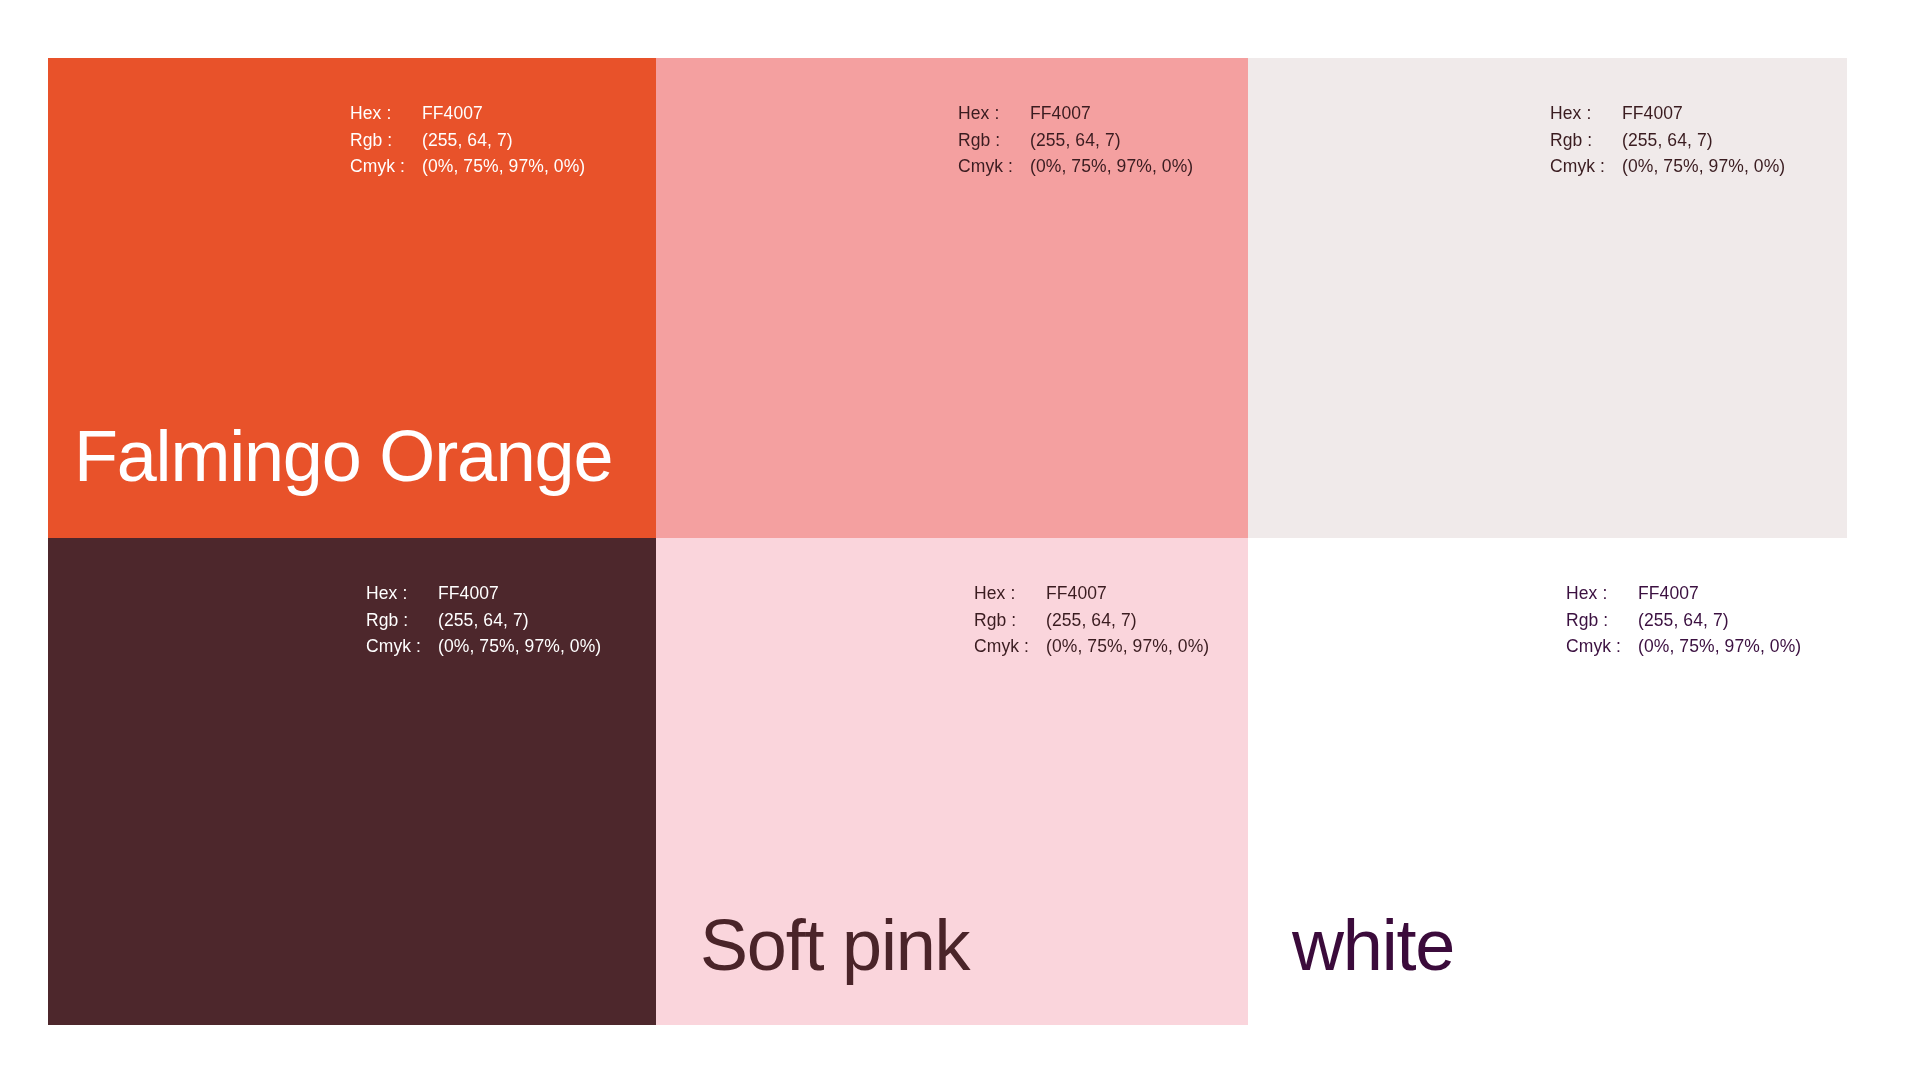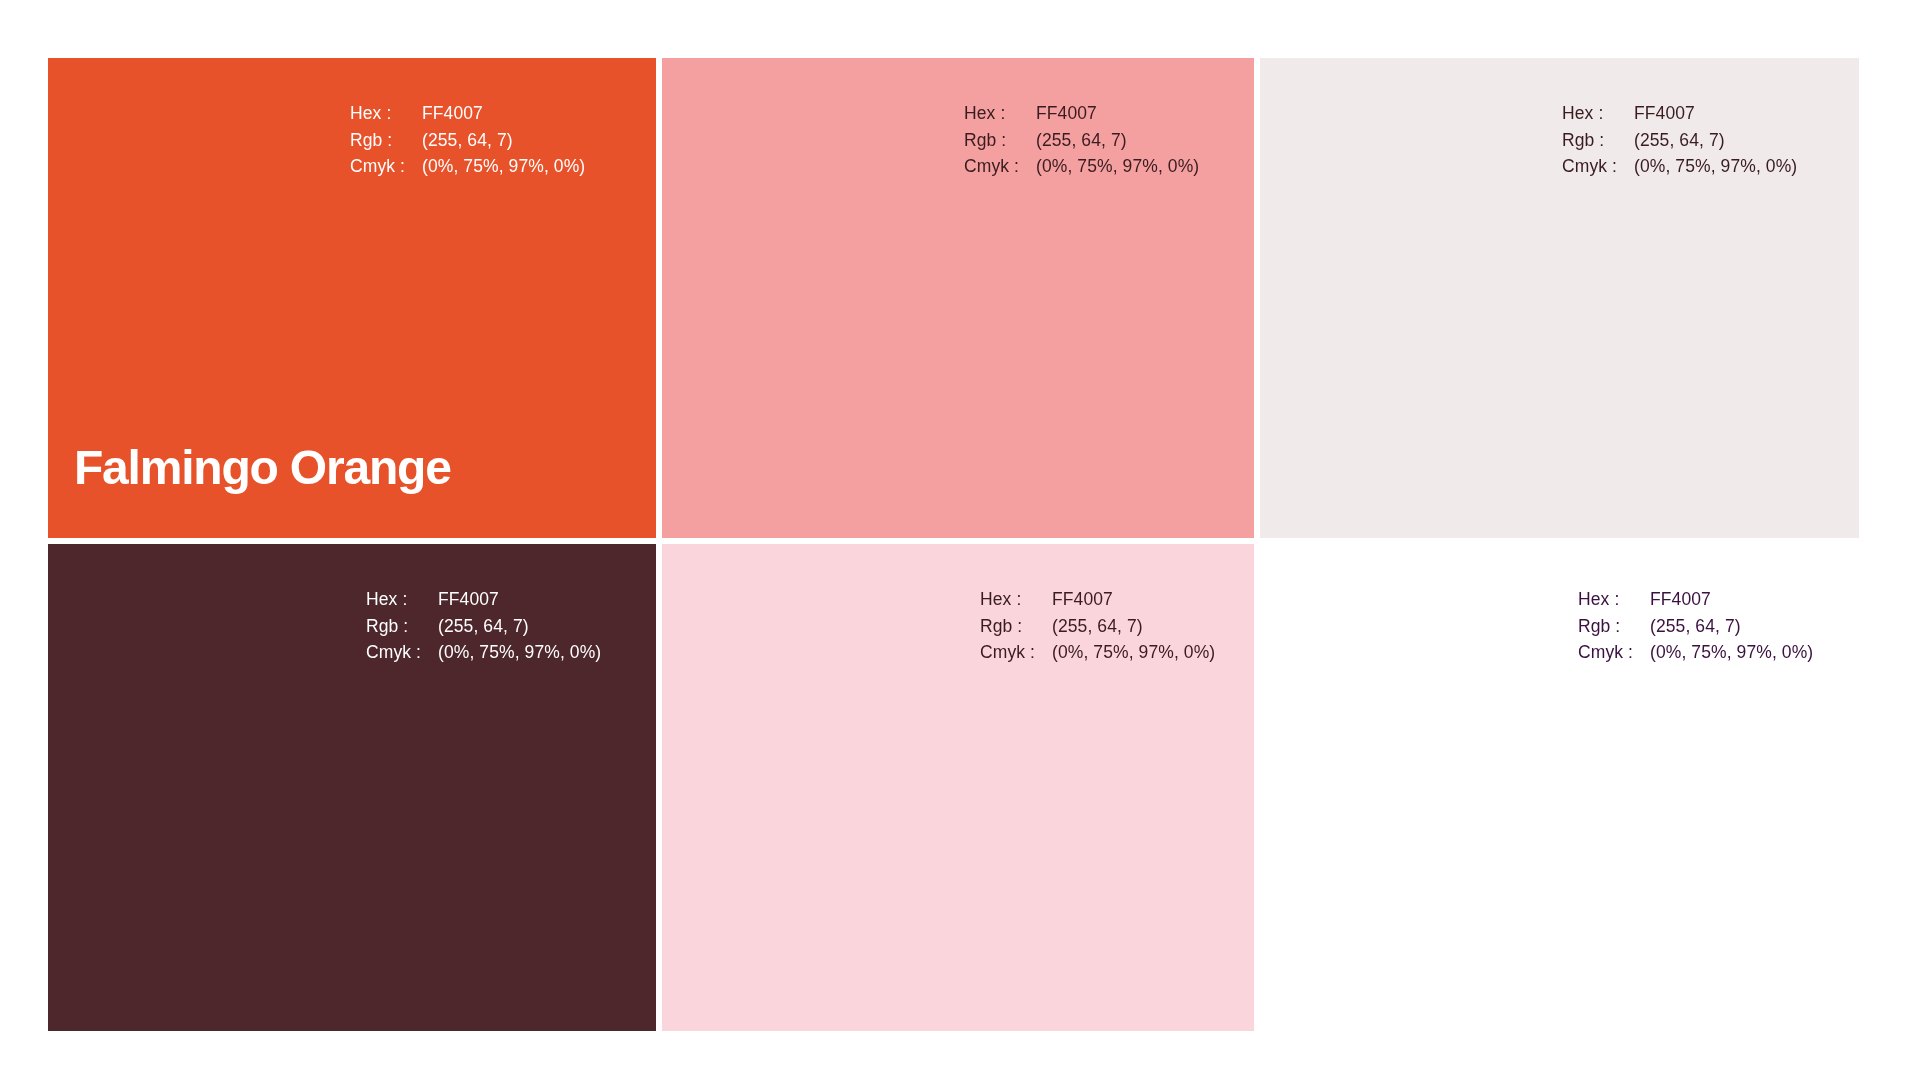--- a/index.html
+++ b/index.html
@@ -15,21 +15,20 @@
 
   #palette-grid {
     position: absolute;
     left: 48px;
     top: 58px;
     width: 1799px;
     height: 796px;
     display: grid;
     grid-template-columns: 608px 592px 599px;
     grid-template-rows: 480px 487px;
-    gap: 6px;
   }
 
   .swatch {
     position: relative;
     overflow: hidden;
   }
 
   .spec {
     position: absolute;
     top: 42px;
@@ -53,24 +52,24 @@
   }
 
   .spec-val {
     white-space: pre;
   }
 
   .swatch-name {
     position: absolute;
     left: 26px;
     bottom: 46px;
-    font-size: 48px;
+    font-size: 72px;
     line-height: 1.0;
     letter-spacing: -1.2px;
-    font-weight: 700;
+    font-weight: 400;
     white-space: nowrap;
     text-align: center;
   }
 
   .swatch.r2 .swatch-name {
     left: 44px;
     bottom: 44px;
   }
 
   
@@ -157,32 +156,34 @@
       </div>
       <div class="spec-row">
         <span class="spec-key">Rgb :</span>
         <span class="spec-val">(255, 64, 7)</span>
       </div>
       <div class="spec-row">
         <span class="spec-key">Cmyk :</span>
         <span class="spec-val">(0%, 75%, 97%, 0%)</span>
       </div>
     </div>
+    <div class="swatch-name" style="color: rgb(74, 36, 41);">Soft pink</div>
   </div>
 
   <div class="swatch r2" style="background: rgb(255, 255, 255);">
     <div class="spec" style="color: rgb(59, 16, 64);">
       <div class="spec-row">
         <span class="spec-key">Hex :</span>
         <span class="spec-val">FF4007</span>
       </div>
       <div class="spec-row">
         <span class="spec-key">Rgb :</span>
         <span class="spec-val">(255, 64, 7)</span>
       </div>
       <div class="spec-row">
         <span class="spec-key">Cmyk :</span>
         <span class="spec-val">(0%, 75%, 97%, 0%)</span>
       </div>
     </div>
+    <div class="swatch-name" style="color: rgb(59, 11, 59);">white</div>
   </div>
 
 </div>
 
 </body></html>

